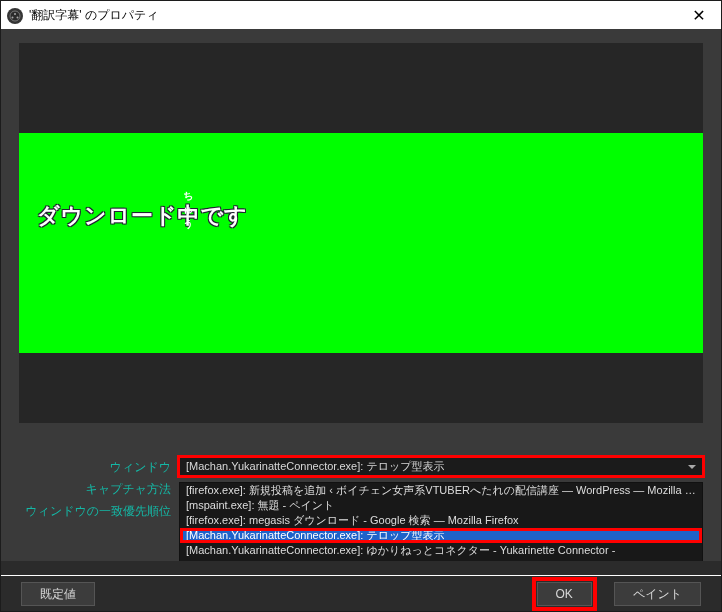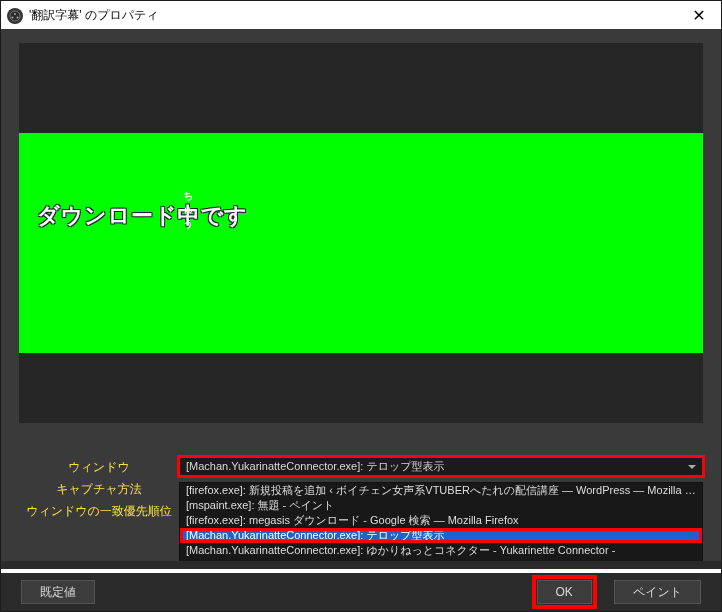--- a/index.html
+++ b/index.html
@@ -62,22 +62,22 @@
   }
   .ruby { position: absolute; top: -12px; left: 50%; transform: translateX(-50%); font-size: 10px; text-shadow: none; color:#fff; }
   .subtitle .rubywrap { position: relative; display: inline-block; }
 
   .form {
     position: absolute; left: 0; right: 0; top: 428px;
     padding: 0 18px;
   }
   .row { display: flex; align-items: flex-start; margin-bottom: 2px; }
   .label {
-    width: 160px; text-align: center; padding-right: 0;
-    color: #fde047; font-size: 12px; line-height: 20px;
+    width: 160px; text-align: right; padding-right: 8px;
+    color: #14b8a6; font-size: 12px; line-height: 20px;
   }
   .field { flex: 1; position: relative; }
   .select {
     position: relative;
     background: #1b1b1b;
     border: 1px solid #555;
     height: 19px; line-height: 17px;
     width: 100%; color: #d8d8d8;
     padding: 0 20px 0 6px; font-size: 11px;
     white-space: nowrap; overflow: hidden; text-overflow: ellipsis;
@@ -109,22 +109,22 @@
   }
   .dropdown .opt.selected {
     background: #1f62c9; color: #fff;
   }
   .dropdown .opt.hl-red {
     outline: 3px solid #ff0000; outline-offset: -3px;
   }
 
   .footer {
     position: absolute; left: 0; right: 0; bottom: 0;
-    height: 42px; background: #2b2b2b;
-    border-top: 4px solid #ffffff;
+    height: 36px; background: #2b2b2b;
+    border-top: 1px solid #ffffff;
     display: flex; align-items: center;
     padding: 0 20px;
   }
   .btn {
     background: #3c3c3c; border: 1px solid #555;
     color: #d8d8d8; font-size: 12px;
     height: 24px; line-height: 22px;
     padding: 0 18px; cursor: pointer;
   }
   .footer .spacer { flex: 1; }

